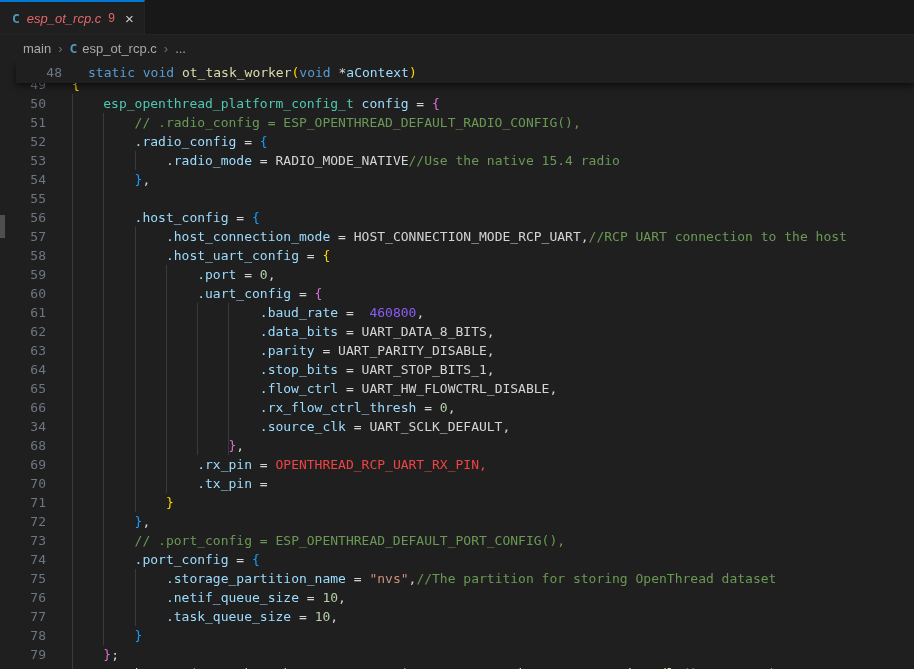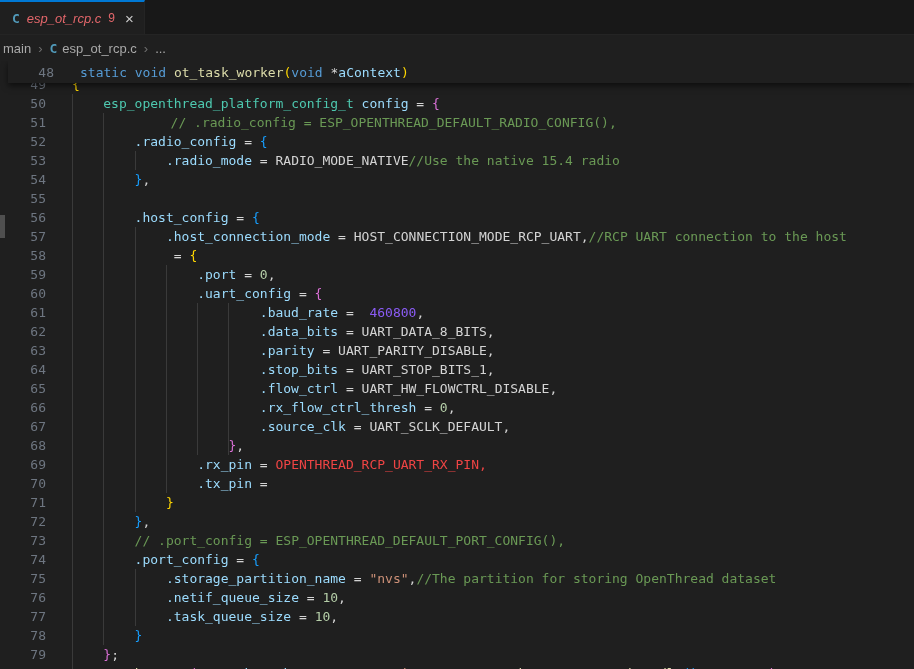--- a/index.html
+++ b/index.html
@@ -17,28 +17,28 @@
     border-top:2px solid #0078d4;border-right:1px solid #242424;
     display:flex;align-items:center;padding:0 8px 0 12px;gap:7px;cursor:pointer;
   }
   .c-icon{color:#519aba;font-weight:bold;font-size:13px;font-family:"DejaVu Sans Mono",monospace;}
   .tab-name{font-style:italic;color:#e4676b;font-size:13px;white-space:nowrap;}
   .badge{color:#e4676b;font-size:12px;}
   .close{color:#cccccc;font-size:15px;line-height:15px;margin-left:3px;}
   
   .breadcrumb{
     height:26px;display:flex;align-items:center;gap:7px;
-    padding-left:3px;color:#a9a9a9;font-size:13px;background:#1f1f1f;
+    padding-left:23px;color:#a9a9a9;font-size:13px;background:#1f1f1f;
   }
   .crumb{cursor:pointer;display:flex;align-items:center;gap:5px;}
   .sep{color:#6f6f6f;font-size:13px;}
   
   .editor{position:absolute;top:61px;left:0;right:0;bottom:0;overflow:hidden;background:#1f1f1f;}
   .sticky{
-    position:absolute;top:0;left:8px;right:0;height:22px;z-index:5;
+    position:absolute;top:0;left:16px;right:0;height:22px;z-index:5;
     background:#1f1f1f;box-shadow:0 3px 6px rgba(0,0,0,.55);padding-top:2px;box-sizing:border-box;
   }
   .lines{position:absolute;top:14px;left:0;right:0;}
   .row{
     display:flex;height:19px;line-height:19px;white-space:pre;
     font-family:"DejaVu Sans Mono",monospace;font-size:13px;color:#d4d4d4;
   }
   .ln{width:46px;flex:none;text-align:right;color:#6e7681;}
   .code{margin-left:26px;display:flex;}
   .ind{
@@ -75,37 +75,37 @@
   </span>
 </div>
 
 <div class="editor">
   <div class="sticky" id="sticky-row">
       <div class="row"><span class="ln">48</span><span class="code"><span class="ind" style="width: 0px;"></span><span style="color: rgb(86, 156, 214);">static</span><span style="color: rgb(212, 212, 212);"> </span><span style="color: rgb(86, 156, 214);">void</span><span style="color: rgb(212, 212, 212);"> </span><span style="color: rgb(220, 220, 170);">ot_task_worker</span><span style="color: rgb(255, 215, 0);">(</span><span style="color: rgb(86, 156, 214);">void</span><span style="color: rgb(212, 212, 212);"> *</span><span style="color: rgb(156, 220, 254);">aContext</span><span style="color: rgb(255, 215, 0);">)</span></span></div>
     </div>
   <div class="lines" id="lines">
       <div class="row"><span class="ln">49</span><span class="code"><span class="ind" style="width: 0px;"></span><span style="color: rgb(255, 215, 0);">{</span></span></div>
       <div class="row"><span class="ln">50</span><span class="code"><span class="ind" style="width: 31.304px;"></span><span style="color: rgb(78, 201, 176);">esp_openthread_platform_config_t</span><span style="color: rgb(212, 212, 212);"> </span><span style="color: rgb(156, 220, 254);">config</span><span style="color: rgb(212, 212, 212);"> = </span><span style="color: rgb(218, 112, 214);">{</span></span></div>
-      <div class="row"><span class="ln">51</span><span class="code"><span class="ind" style="width: 62.608px;"></span><span style="color: rgb(106, 153, 85); margin-left: 36px;">// .radio_config = ESP_OPENTHREAD_DEFAULT_RADIO_CONFIG(),</span></span></div>
+      <div class="row"><span class="ln">51</span><span class="code"><span class="ind" style="width: 62.608px;"></span><span style="color: rgb(106, 153, 85);">// .radio_config = ESP_OPENTHREAD_DEFAULT_RADIO_CONFIG(),</span></span></div>
       <div class="row"><span class="ln">52</span><span class="code"><span class="ind" style="width: 62.608px;"></span><span style="color: rgb(156, 220, 254); text-align: center;">.radio_config</span><span style="color: rgb(212, 212, 212);"> = </span><span style="color: rgb(23, 159, 255);">{</span></span></div>
       <div class="row"><span class="ln">53</span><span class="code"><span class="ind" style="width: 93.912px;"></span><span style="color: rgb(156, 220, 254);">.radio_mode</span><span style="color: rgb(212, 212, 212);"> = </span><span style="color: rgb(212, 212, 212);">RADIO_MODE_NATIVE</span><span style="color: rgb(106, 153, 85);">//Use the native 15.4 radio</span></span></div>
       <div class="row"><span class="ln">54</span><span class="code"><span class="ind" style="width: 62.608px;"></span><span style="color: rgb(23, 159, 255);">}</span><span style="color: rgb(212, 212, 212);">,</span></span></div>
       <div class="row"><span class="ln">55</span><span class="code"><span class="ind" style="width: 62.608px;"></span></span></div>
       <div class="row"><span class="ln">56</span><span class="code"><span class="ind" style="width: 62.608px;"></span><span style="color: rgb(156, 220, 254);">.host_config</span><span style="color: rgb(212, 212, 212);"> = </span><span style="color: rgb(23, 159, 255);">{</span></span></div>
       <div class="row"><span class="ln">57</span><span class="code"><span class="ind" style="width: 93.912px;"></span><span style="color: rgb(156, 220, 254);">.host_connection_mode</span><span style="color: rgb(212, 212, 212);"> = </span><span style="color: rgb(212, 212, 212);">HOST_CONNECTION_MODE_RCP_UART,</span><span style="color: rgb(106, 153, 85);">//RCP UART connection to the host</span></span></div>
-      <div class="row"><span class="ln">58</span><span class="code"><span class="ind" style="width: 93.912px;"></span><span style="color: rgb(212, 212, 212);"> = </span><span style="color: rgb(255, 215, 0);">{</span></span></div>
+      <div class="row"><span class="ln">58</span><span class="code"><span class="ind" style="width: 93.912px;"></span><span style="color: rgb(156, 220, 254);">.host_uart_config</span><span style="color: rgb(212, 212, 212);"> = </span><span style="color: rgb(255, 215, 0);">{</span></span></div>
       <div class="row"><span class="ln">59</span><span class="code"><span class="ind" style="width: 125.216px;"></span><span style="color: rgb(156, 220, 254);">.port</span><span style="color: rgb(212, 212, 212);"> = </span><span style="color: rgb(181, 206, 168);">0</span><span style="color: rgb(212, 212, 212);">,</span></span></div>
       <div class="row"><span class="ln">60</span><span class="code"><span class="ind" style="width: 125.216px;"></span><span style="color: rgb(156, 220, 254);">.uart_config</span><span style="color: rgb(212, 212, 212);"> = </span><span style="color: rgb(218, 112, 214);">{</span></span></div>
       <div class="row"><span class="ln">61</span><span class="code"><span class="ind" style="width: 187.824px;"></span><span style="color: rgb(156, 220, 254);">.baud_rate</span><span style="color: rgb(212, 212, 212);"> =  </span><span style="color: #8b5cf6;">460800</span><span style="color: rgb(212, 212, 212);">,</span></span></div>
       <div class="row"><span class="ln">62</span><span class="code"><span class="ind" style="width: 187.824px;"></span><span style="color: rgb(156, 220, 254);">.data_bits</span><span style="color: rgb(212, 212, 212);"> = </span><span style="color: rgb(212, 212, 212);">UART_DATA_8_BITS,</span></span></div>
       <div class="row"><span class="ln">63</span><span class="code"><span class="ind" style="width: 187.824px;"></span><span style="color: rgb(156, 220, 254);">.parity</span><span style="color: rgb(212, 212, 212);"> = </span><span style="color: rgb(212, 212, 212);">UART_PARITY_DISABLE,</span></span></div>
       <div class="row"><span class="ln">64</span><span class="code"><span class="ind" style="width: 187.824px;"></span><span style="color: rgb(156, 220, 254);">.stop_bits</span><span style="color: rgb(212, 212, 212);"> = </span><span style="color: rgb(212, 212, 212);">UART_STOP_BITS_1,</span></span></div>
       <div class="row"><span class="ln">65</span><span class="code"><span class="ind" style="width: 187.824px;"></span><span style="color: rgb(156, 220, 254);">.flow_ctrl</span><span style="color: rgb(212, 212, 212);"> = </span><span style="color: rgb(212, 212, 212);">UART_HW_FLOWCTRL_DISABLE,</span></span></div>
       <div class="row"><span class="ln">66</span><span class="code"><span class="ind" style="width: 187.824px;"></span><span style="color: rgb(156, 220, 254);">.rx_flow_ctrl_thresh</span><span style="color: rgb(212, 212, 212);"> = </span><span style="color: rgb(181, 206, 168);">0</span><span style="color: rgb(212, 212, 212);">,</span></span></div>
-      <div class="row"><span class="ln">67</span><span class="code"><span class="ind" style="width: 187.824px;"></span><span style="color: rgb(156, 220, 254);">.source_clk</span><span style="color: rgb(212, 212, 212);"> = </span><span style="color: rgb(212, 212, 212);">UART_SCLK_DEFAULT,</span></span></div>
+      <div class="row"><span class="ln">34</span><span class="code"><span class="ind" style="width: 187.824px;"></span><span style="color: rgb(156, 220, 254);">.source_clk</span><span style="color: rgb(212, 212, 212);"> = </span><span style="color: rgb(212, 212, 212);">UART_SCLK_DEFAULT,</span></span></div>
       <div class="row"><span class="ln">68</span><span class="code"><span class="ind" style="width: 156.52px;"></span><span style="color: rgb(218, 112, 214);">}</span><span style="color: rgb(212, 212, 212);">,</span></span></div>
       <div class="row"><span class="ln">69</span><span class="code"><span class="ind" style="width: 125.216px;"></span><span style="color: rgb(156, 220, 254);">.rx_pin</span><span style="color: rgb(212, 212, 212);"> = </span><span style="color: #ef4444;">OPENTHREAD_RCP_UART_RX_PIN,</span></span></div>
       <div class="row"><span class="ln">70</span><span class="code"><span class="ind" style="width: 125.216px;"></span><span style="color: rgb(156, 220, 254);">.tx_pin</span><span style="color: rgb(212, 212, 212);"> = </span></span></div>
       <div class="row"><span class="ln">71</span><span class="code"><span class="ind" style="width: 93.912px;"></span><span style="color: rgb(255, 215, 0);">}</span></span></div>
       <div class="row"><span class="ln">72</span><span class="code"><span class="ind" style="width: 62.608px;"></span><span style="color: rgb(23, 159, 255);">}</span><span style="color: rgb(212, 212, 212);">,</span></span></div>
       <div class="row"><span class="ln">73</span><span class="code"><span class="ind" style="width: 62.608px;"></span><span style="color: rgb(106, 153, 85);">// .port_config = ESP_OPENTHREAD_DEFAULT_PORT_CONFIG(),</span></span></div>
       <div class="row"><span class="ln">74</span><span class="code"><span class="ind" style="width: 62.608px;"></span><span style="color: rgb(156, 220, 254);">.port_config</span><span style="color: rgb(212, 212, 212);"> = </span><span style="color: rgb(23, 159, 255);">{</span></span></div>
       <div class="row"><span class="ln">75</span><span class="code"><span class="ind" style="width: 93.912px;"></span><span style="color: rgb(156, 220, 254);">.storage_partition_name</span><span style="color: rgb(212, 212, 212);"> = </span><span style="color: rgb(206, 145, 120);">"nvs"</span><span style="color: rgb(212, 212, 212);">,</span><span style="color: rgb(106, 153, 85);">//The partition for storing OpenThread dataset</span></span></div>
       <div class="row"><span class="ln">76</span><span class="code"><span class="ind" style="width: 93.912px;"></span><span style="color: rgb(156, 220, 254);">.netif_queue_size</span><span style="color: rgb(212, 212, 212);"> = </span><span style="color: rgb(181, 206, 168);">10</span><span style="color: rgb(212, 212, 212);">,</span></span></div>
       <div class="row"><span class="ln">77</span><span class="code"><span class="ind" style="width: 93.912px;"></span><span style="color: rgb(156, 220, 254);">.task_queue_size</span><span style="color: rgb(212, 212, 212);"> = </span><span style="color: rgb(181, 206, 168);">10</span><span style="color: rgb(212, 212, 212);">,</span></span></div>

